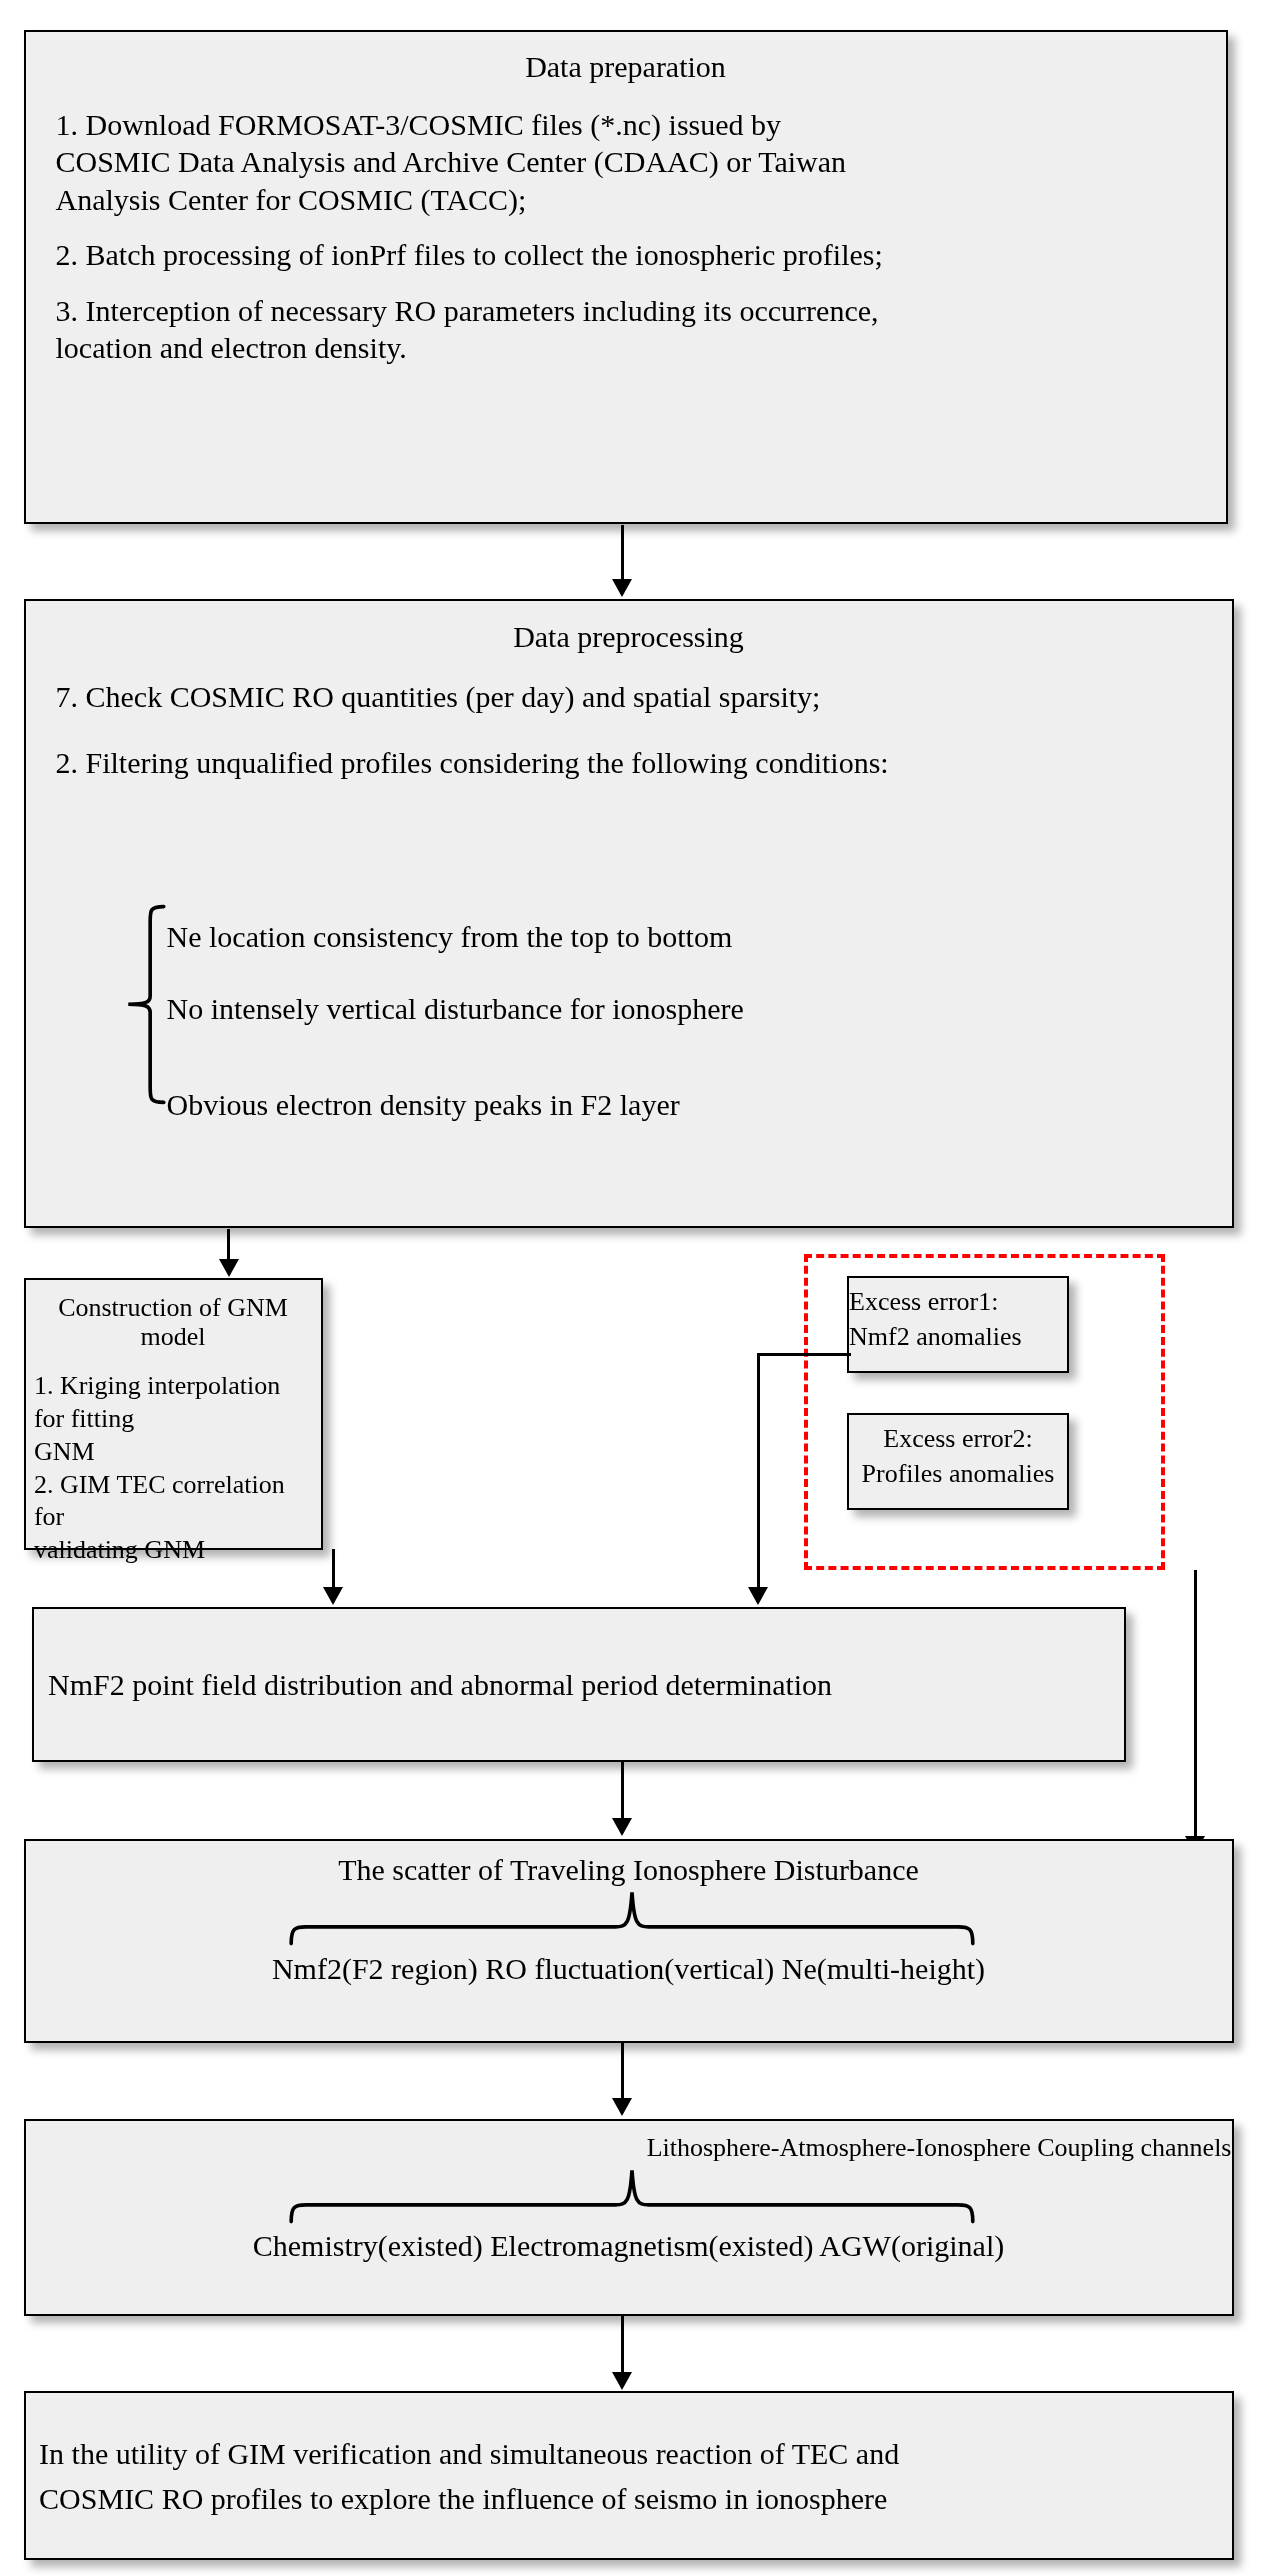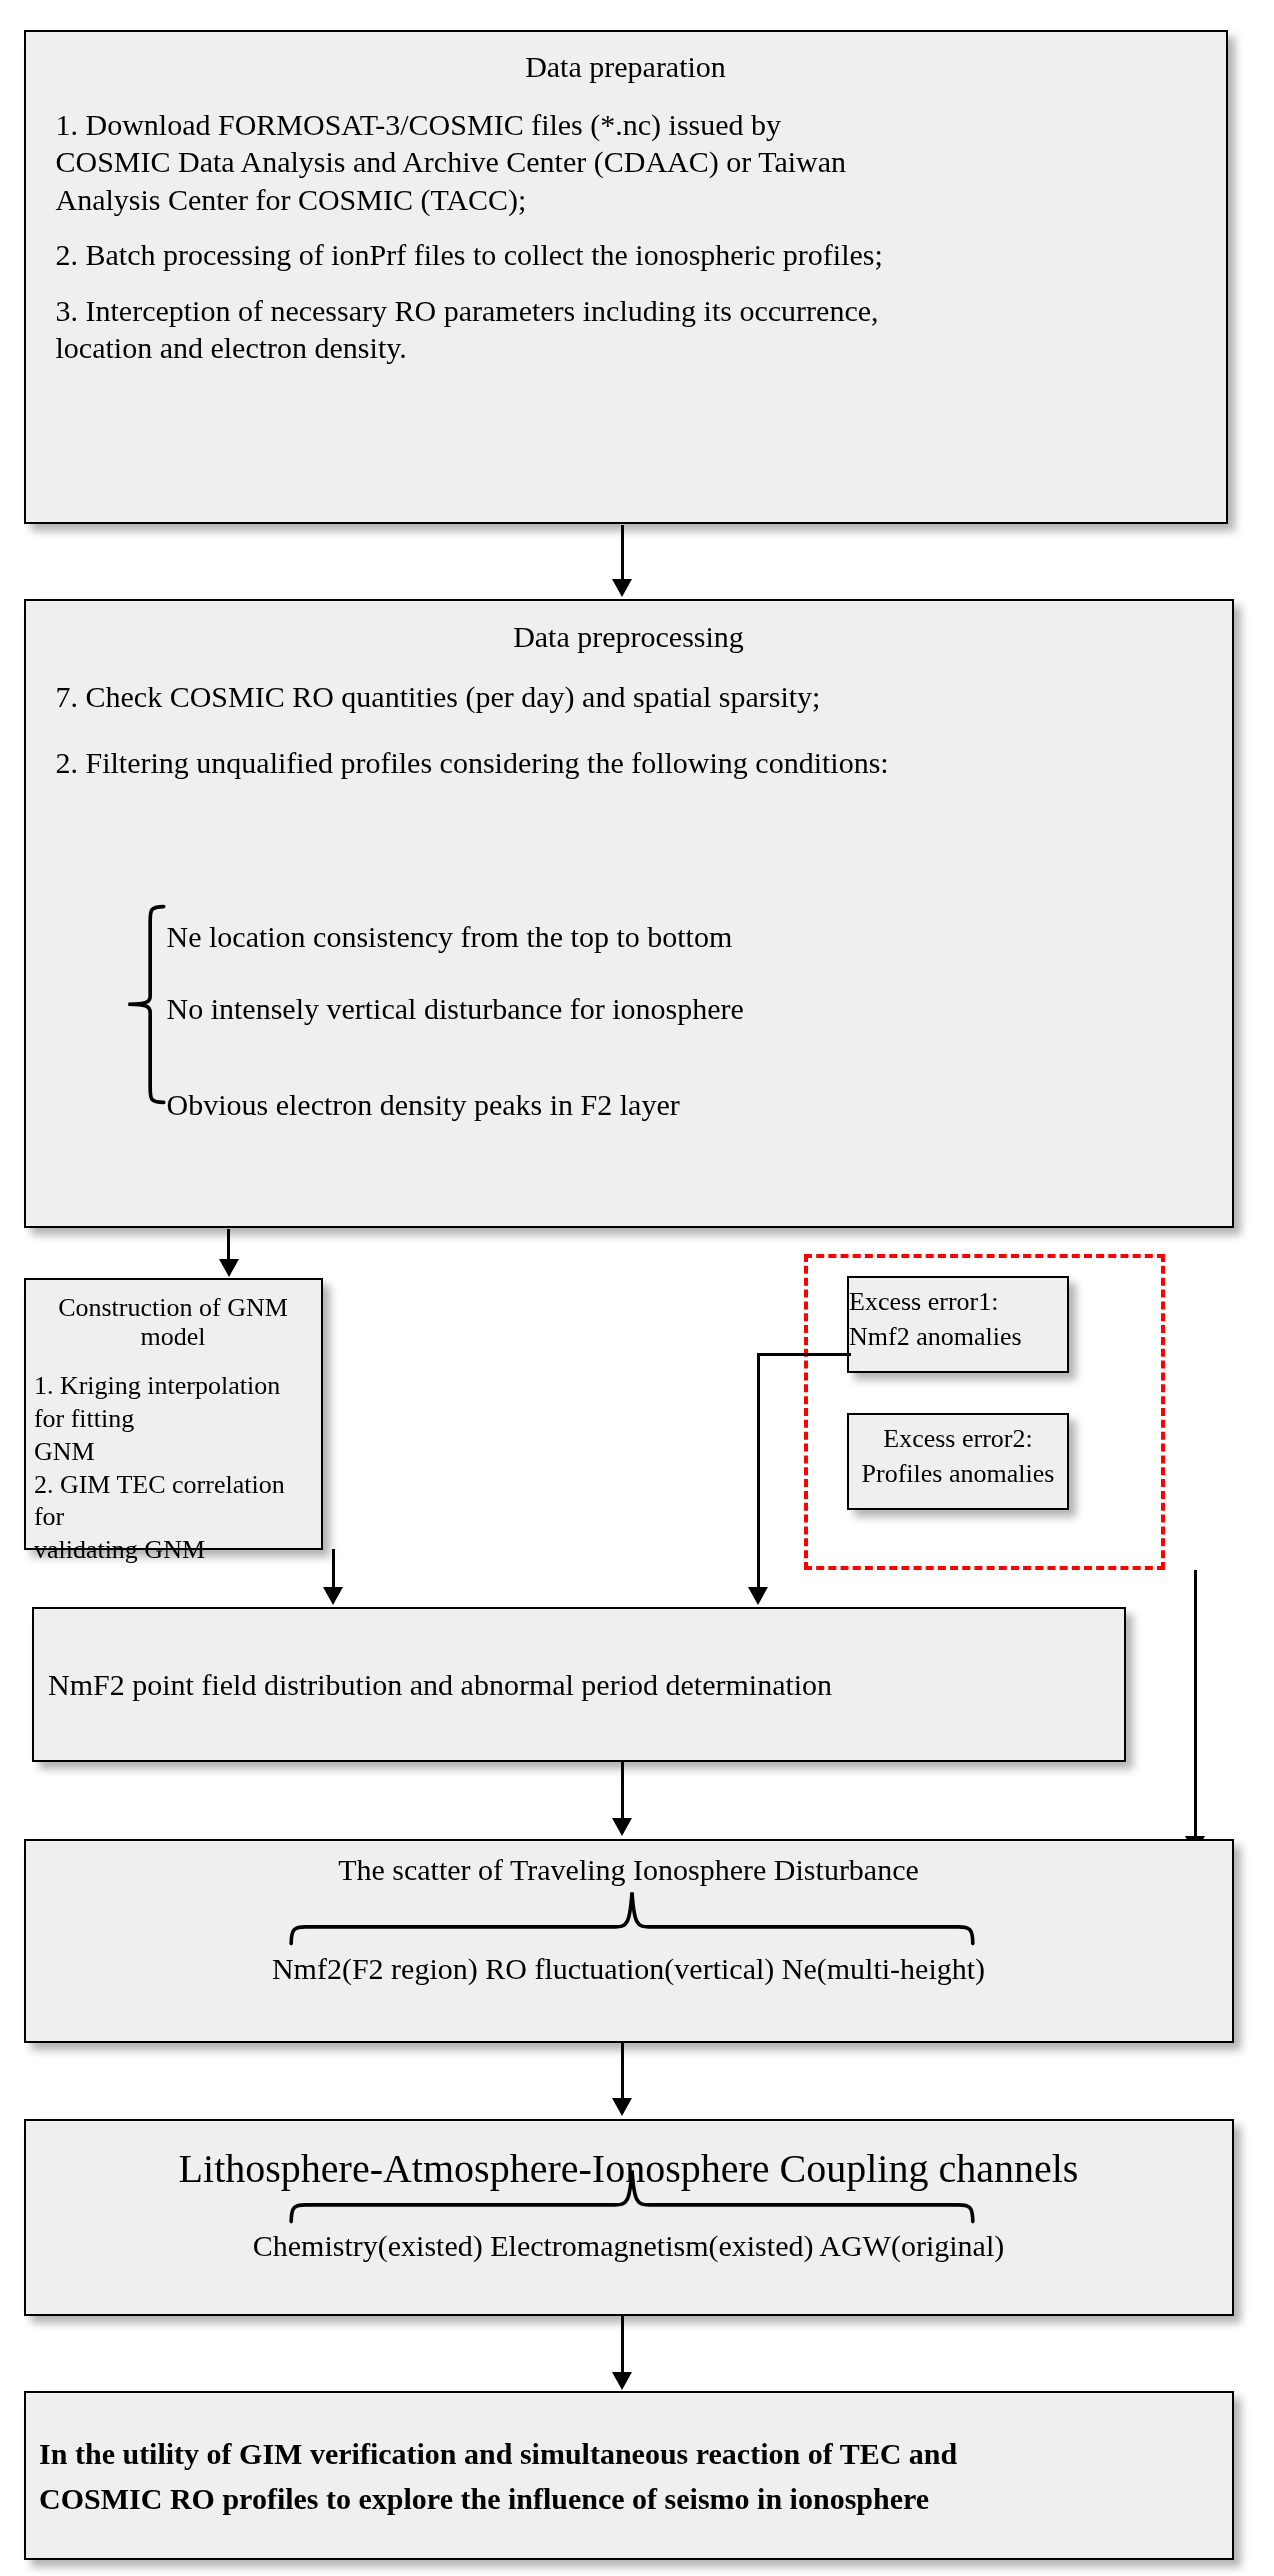--- a/index.html
+++ b/index.html
@@ -174,33 +174,33 @@
                C 664 66, 670 72, 692 72 L 1284 72 C 1306 72, 1312 76, 1312 104" fill="none" stroke="#000000" stroke-width="7" stroke-linecap="round"></path>
     </svg>
 
     <div class="nowrap" style="position:absolute; left:0; right:0; top:111px; text-align:center; font-size:30px;">Nmf2(F2 region) RO fluctuation(vertical) Ne(multi-height)</div>
   </div>
 
   <div class="vline" style="left:621px; top:2043px; height:58px;"></div>
   <div class="arrowhead-down" style="left:612px; top:2098px;"></div>
 
   <div class="fbox" style="left:23.5px; top:2119px; width:1210px; height:197px;">
-    <div style="text-align:center; font-size:40px; padding-top:24px;" class="nowrap">Lithosphere-Atmosphere-Ionosphere Coupling channels</div>
+    <div style="text-align:right; font-size:26px; padding-top:12px;" class="nowrap">Lithosphere-Atmosphere-Ionosphere Coupling channels</div>
 
     <svg class="brace-svg" style="left:261px; top:46px;" width="690" height="58" viewBox="0 0 1320 110">
       <path d="M 8 104 C 8 76, 14 72, 36 72 L 628 72 C 650 72, 656 66, 660 6
                C 664 66, 670 72, 692 72 L 1284 72 C 1306 72, 1312 76, 1312 104" fill="none" stroke="#000000" stroke-width="7" stroke-linecap="round"></path>
     </svg>
 
     <div class="nowrap" style="position:absolute; left:0; right:0; top:108px; text-align:center; font-size:30px;">Chemistry(existed)  Electromagnetism(existed)  AGW(original)</div>
   </div>
 
   <div class="vline" style="left:621px; top:2316px; height:58px;"></div>
   <div class="arrowhead-down" style="left:612px; top:2372px;"></div>
 
   <div class="fbox" style="left:23.5px; top:2391px; width:1210px; height:169px;
-              display:flex; flex-direction:column; justify-content:center;font-weight:bold;">
+              display:flex; flex-direction:column; justify-content:center;">
     <div class="nowrap" style="font-size:30px; line-height:1.5; padding-left:13.6px;">In the utility of GIM verification and simultaneous reaction of TEC and</div>
     <div class="nowrap" style="font-size:30px; line-height:1.5; padding-left:13.6px;">COSMIC RO profiles to explore the influence of seismo in ionosphere</div>
   </div>
 
 </div>
 
 
 </body></html>

